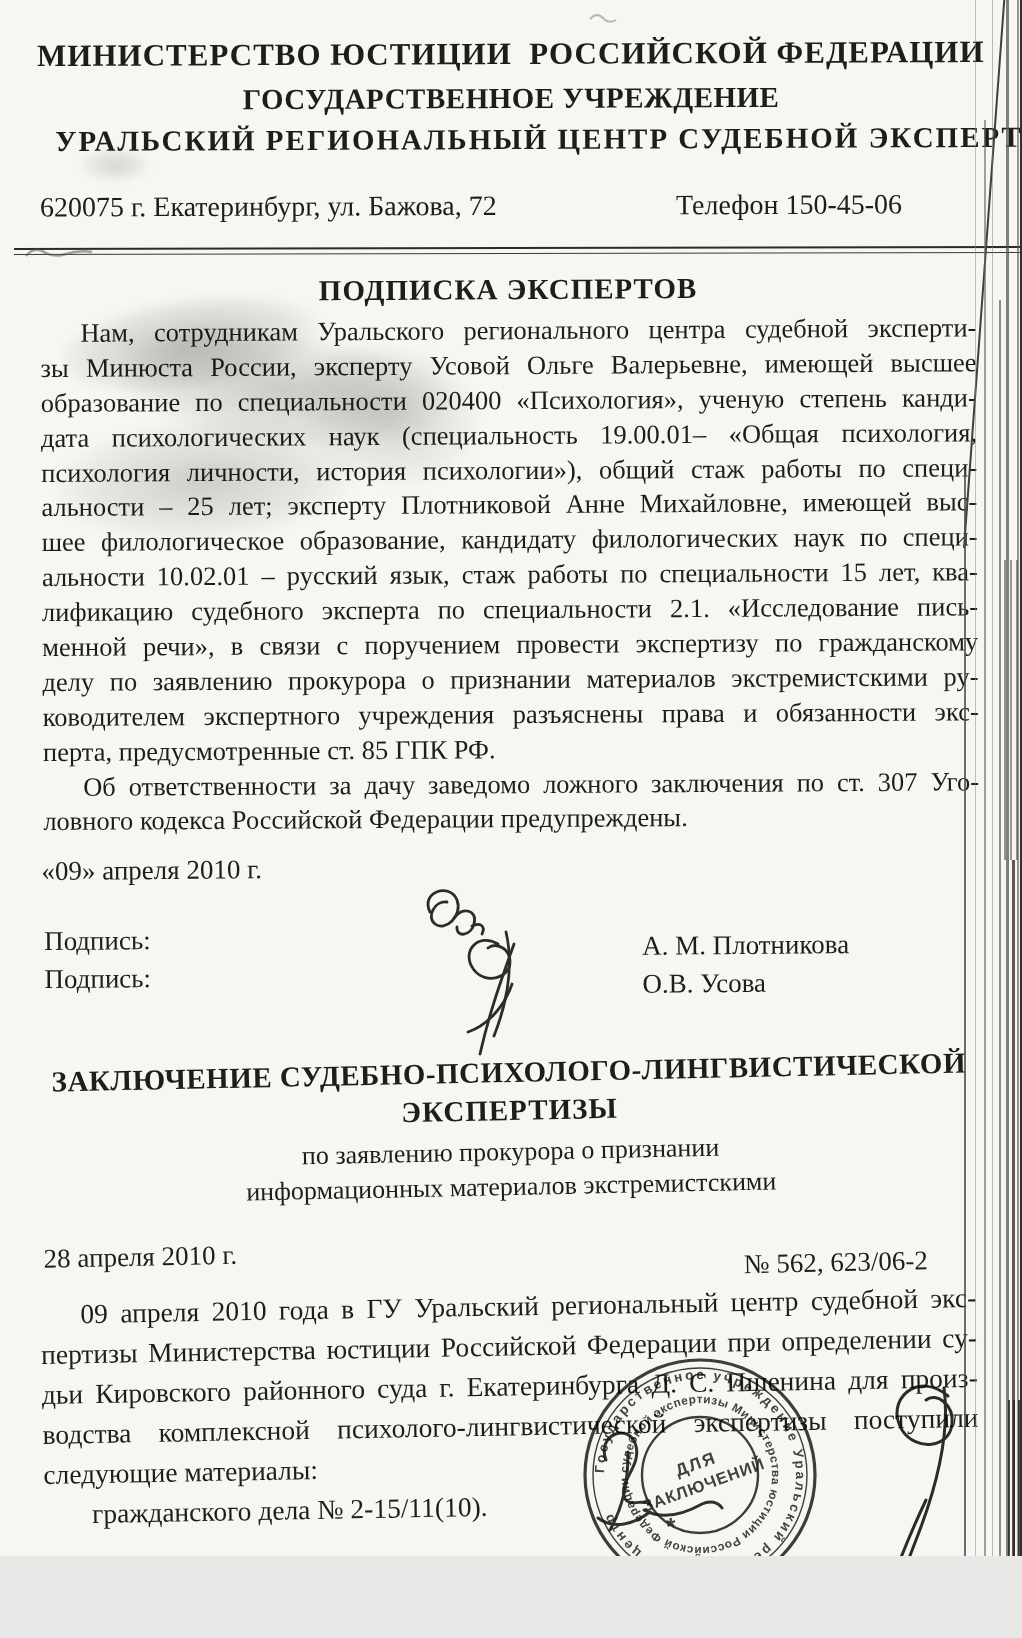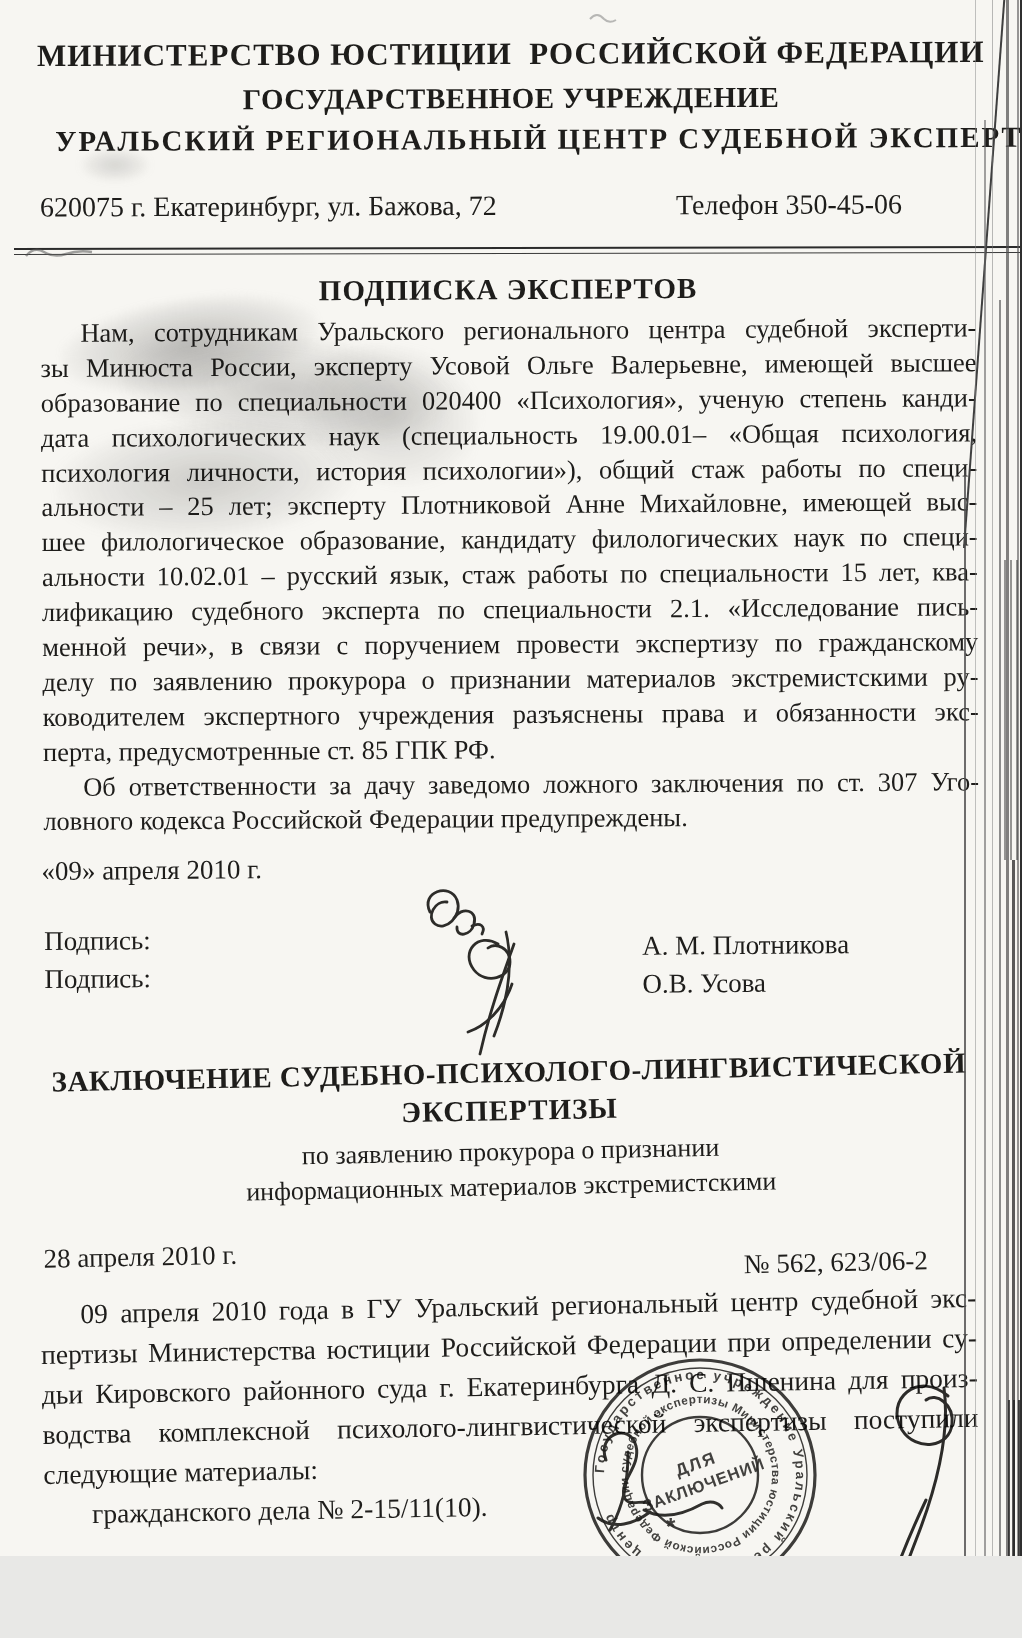--- a/index.html
+++ b/index.html
@@ -67,21 +67,21 @@
 <div class="page">
 
   <div class="header">
     <div class="h1">МИНИСТЕРСТВО ЮСТИЦИИ  РОССИЙСКОЙ ФЕДЕРАЦИИ</div>
     <div class="h2">ГОСУДАРСТВЕННОЕ УЧРЕЖДЕНИЕ</div>
     <div class="h3">УРАЛЬСКИЙ РЕГИОНАЛЬНЫЙ ЦЕНТР СУДЕБНОЙ ЭКСПЕРТИЗЫ</div>
   </div>
 
   <div class="addr-row">
     <span>620075 г. Екатеринбург, ул. Бажова, 72</span>
-    <span>Телефон 350-45-06</span>
+    <span>Телефон 150-45-06</span>
   </div>
 
   <div class="rule"></div>
 
   <div class="subscription">
     <div class="sub-title">ПОДПИСКА ЭКСПЕРТОВ</div>
     <div class="tl j ind">Нам, сотрудникам Уральского регионального центра судебной эксперти-</div>
     <div class="tl j">зы Минюста России, эксперту Усовой Ольге Валерьевне, имеющей высшее</div>
     <div class="tl j">образование по специальности 020400 «Психология», ученую степень канди-</div>
     <div class="tl j">дата психологических наук (специальность 19.00.01– «Общая психология,</div>

